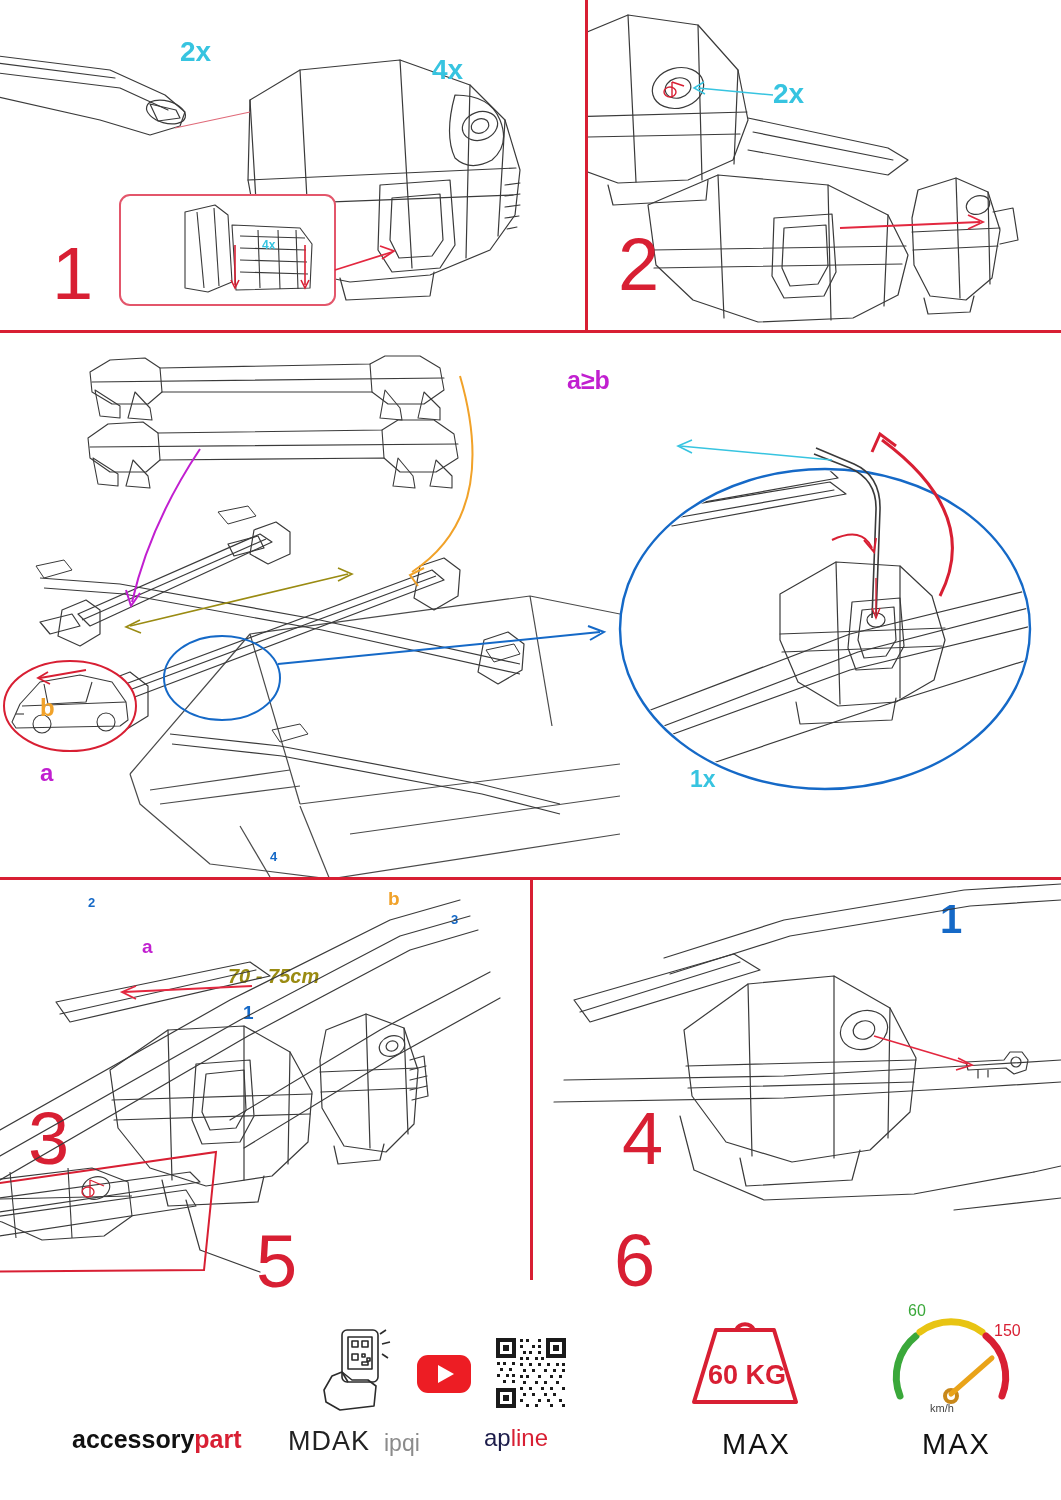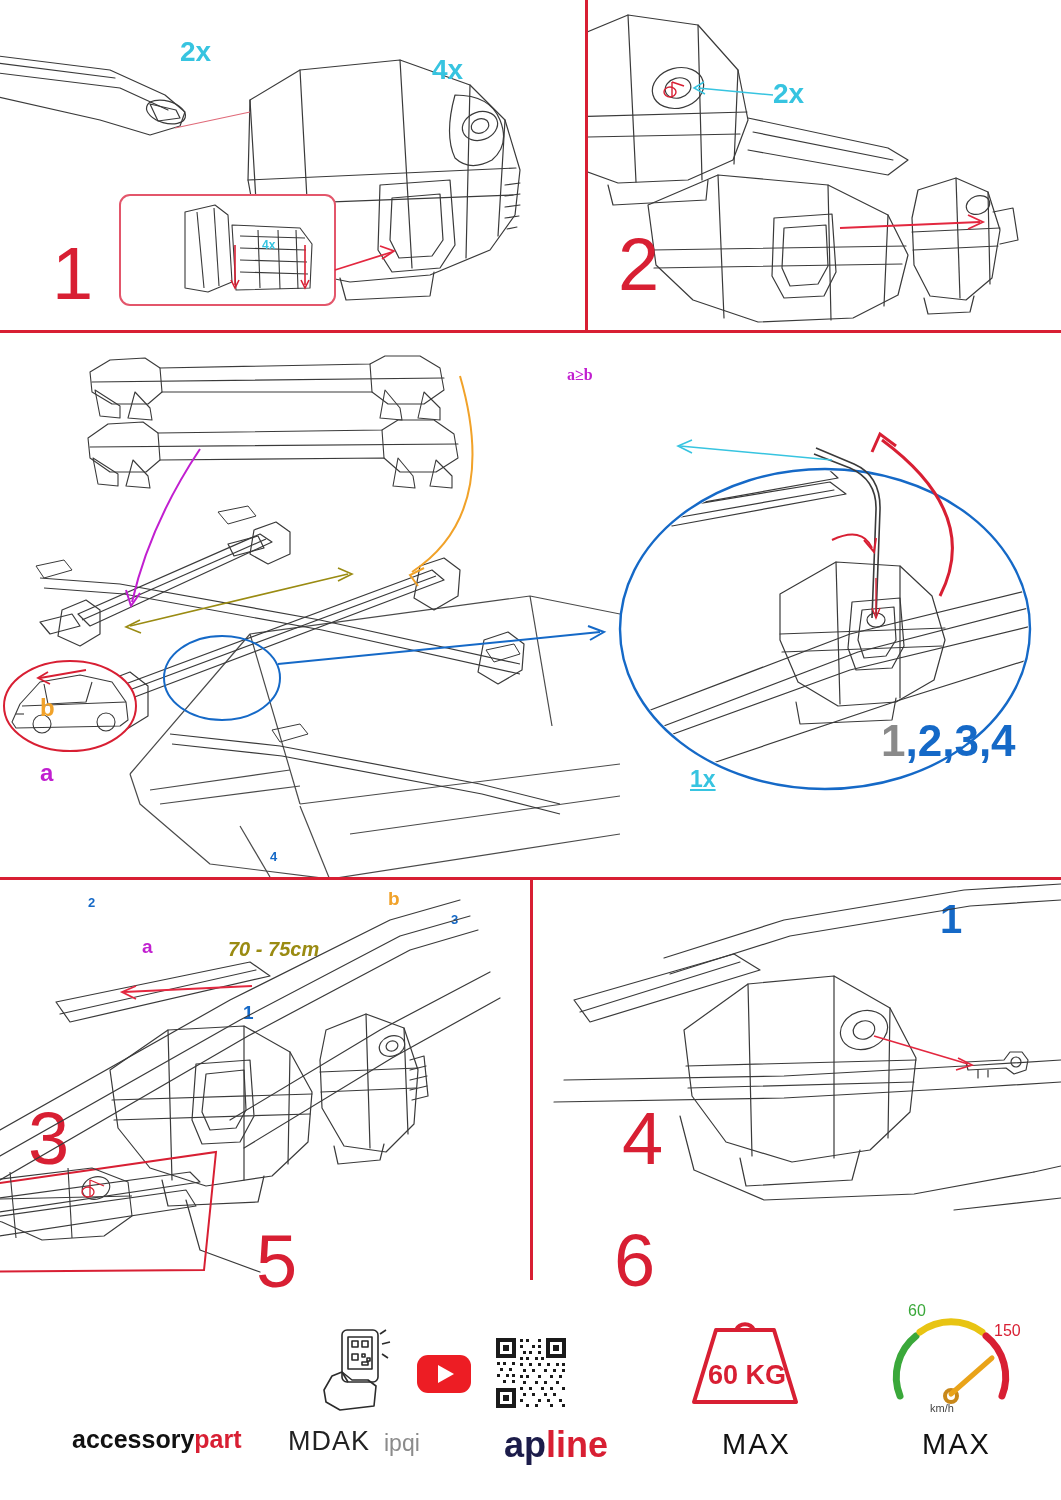--- a/index.html
+++ b/index.html
@@ -95,23 +95,22 @@
     color: #222;
     letter-spacing: 1px;
   }
   .ipqi {
     position: absolute;
     font-size: 23px;
     color: #8b8b8b;
   }
   .apline {
     position: absolute;
-    font-size: 36px;
-    font-weight: 700;
-    margin-left: 20px;
+    font-size: 24px;
+    font-weight: 400;
   }
   .apline .dark { color: #1c1c4a; }
   .apline .red { color: #d81f33; }
   .maxlabel {
     position: absolute;
     font-size: 29px;
     color: #111;
     font-weight: 400;
     letter-spacing: 2px;
   }
@@ -138,23 +137,22 @@
   .seq .grey { color: #8a8a8a; }
   .seq .blue { color: #1569c7; }
   .big1 {
     position: absolute;
     color: #1569c7;
     font-size: 40px;
     font-weight: 700;
   }
   .ab {
     position: absolute;
-    font-size: 16px;
-    font-weight: 700;
-    font-family: Liberation Serif, serif;
+    font-size: 25px;
+    font-weight: 700;
   }
 </style>
 </head>
 <body>
 
 <div id="sheet">
 
   <div class="divider" style="top:330px;"></div>
   <div class="divider" style="top:877px;"></div>
   <div class="vdivider" style="top:0px;left:585px;height:330px;"></div>
@@ -389,21 +387,21 @@
       <g stroke="#d81f33" stroke-width="1.8" fill="none">
         <path d="M40 344 L86 336"></path>
         <path d="M48 338 L38 344 L50 350"></path>
       </g>
     </svg>
     <div class="label-letter" style="left:40px;top:360px;color:#f1a229;">b</div>
     <div class="label-letter" style="left:40px;top:425px;color:#c11fd0;">a</div>
 
     <div class="abs" style="left:142px;top:602px;color:#c11fd0;font-size:19px;font-weight:700;">a</div>
     <div class="abs" style="left:388px;top:554px;color:#f1a229;font-size:19px;font-weight:700;">b</div>
-    <div class="measure" style="left:228px;top:604px;">70 - 75cm</div>
+    <div class="measure" style="left:228px;top:631px;">70 - 75cm</div>
     <div class="callout-num" style="left:243px;top:668px;">1</div>
     <div class="tiny-num" style="left:88px;top:561px;">2</div>
     <div class="tiny-num" style="left:451px;top:578px;">3</div>
     <div class="tiny-num" style="left:270px;top:515px;">4</div>
     <div class="step-num" style="left:28px;top:768px;">3</div>
   </div>
 
   <div class="abs" style="left:600px;top:334px;width:461px;height:543px;">
     <svg width="461" height="543" viewBox="0 0 461 543">
 
@@ -453,25 +451,22 @@
       <g stroke="#d81f33" stroke-width="1.4" fill="none">
         <path d="M276 244 L276 280"></path>
         <path d="M272 274 L276 284 L280 274"></path>
       </g>
       <defs>
         <clipPath id="c4">
             <ellipse cx="225" cy="295" rx="203" ry="158"></ellipse>
           </clipPath>
       </defs>
     </svg>
-    <div class="qty small" style="left:90px;top:432px;text-decoration:underline;">1x</div>
+    <div class="qty small" style="left:90px;top:432px;">1x</div>
     <div class="ab" style="left:-33px;top:32px;color:#c11fd0;">a≥b</div>
-    <div class="seq" style="left:281px;top:382px;">
-      <span class="grey">1</span><span class="blue">,2,3,4</span>
-    </div>
     <div class="big1" style="left:340px;top:563px;">1</div>
     <div class="step-num" style="left:22px;top:768px;">4</div>
   </div>
 
   <div class="abs" style="left:0;top:880px;width:530px;height:400px;">
     <svg width="530" height="400" viewBox="0 0 530 400">
       <g fill="none" stroke="#3a3a3a" stroke-width="1.2" stroke-linejoin="round" stroke-linecap="round">
 
         <path d="M0 250 L230 120 L390 40 L460 20"></path>
         <path d="M0 276 L240 140 L400 56 L470 36"></path>

